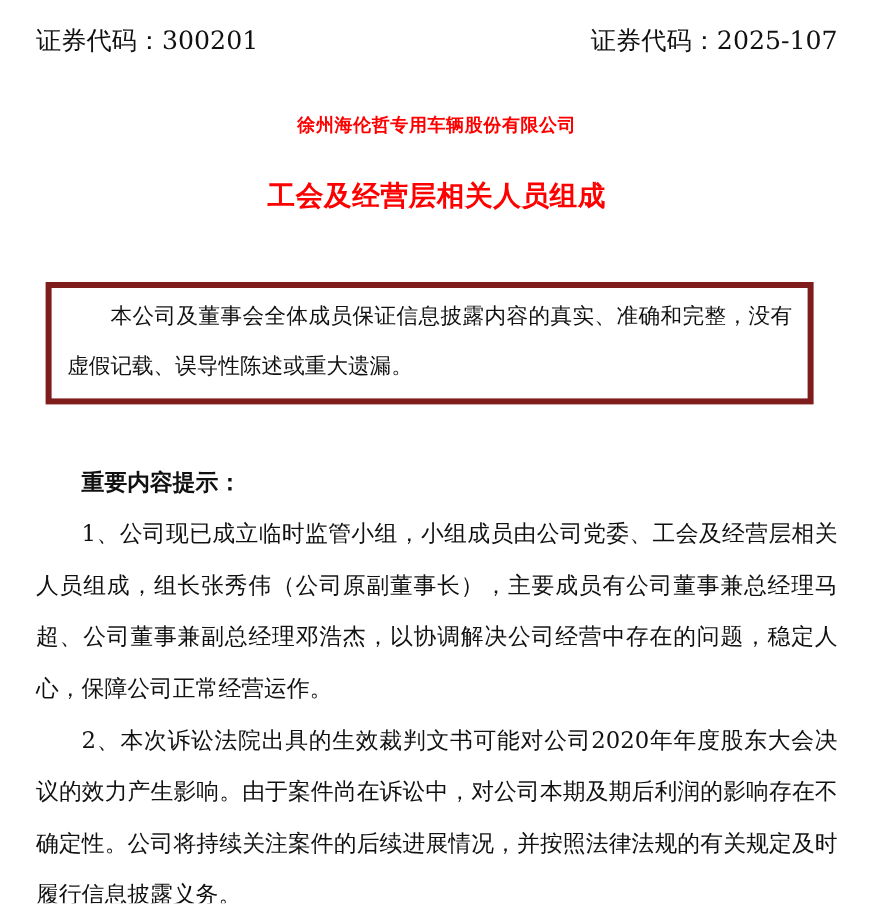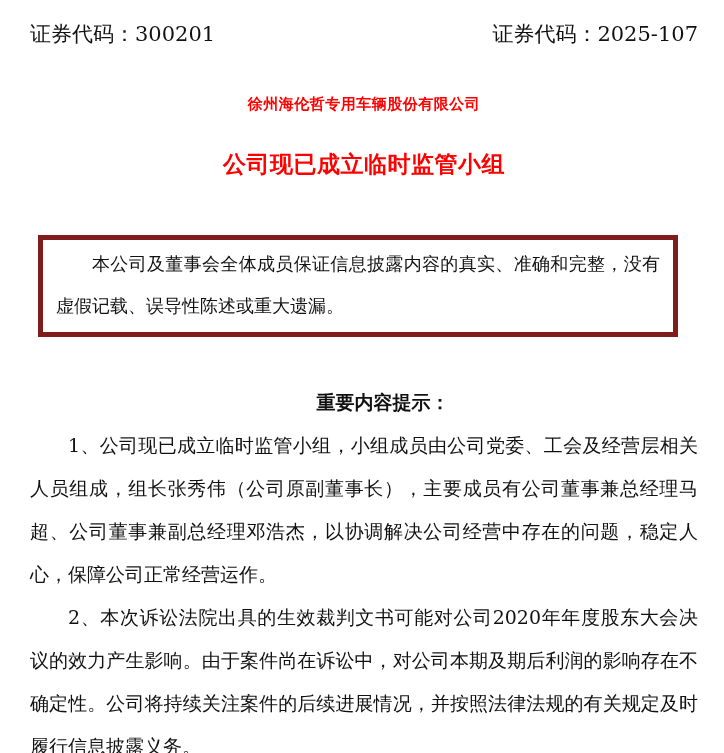--- a/index.html
+++ b/index.html
@@ -58,21 +58,20 @@
   }
   .doc-body {
     margin-top: 44px;
     font-size: 19px;
     line-height: 43px;
   }
   .notice-heading {
     margin: 0;
     text-indent: 2em;
     font-weight: bold;
-    text-align: center;
   }
   .para {
     margin: 0;
     text-indent: 2em;
     text-align: justify;
   }
 </style>
 </head>
 <body>
 
@@ -82,21 +81,21 @@
     <div class="header-item">
       <span>证券代码：</span><span>300201</span>
     </div>
     <div class="header-item">
       <span>证券代码：</span><span>2025-107</span>
     </div>
   </div>
 
   <h1 class="doc-title">徐州海伦哲专用车辆股份有限公司</h1>
 
-  <h2 class="doc-subtitle">公司现已成立临时监管小组</h2>
+  <h2 class="doc-subtitle">工会及经营层相关人员组成</h2>
 
   <div class="disclaimer-box">
     <p>本公司及董事会全体成员保证信息披露内容的真实、准确和完整，没有虚假记载、误导性陈述或重大遗漏。</p>
   </div>
 
   <div class="doc-body">
     <p class="notice-heading">重要内容提示：</p>
     <p class="para">1、公司现已成立临时监管小组，小组成员由公司党委、工会及经营层相关人员组成，组长张秀伟（公司原副董事长），主要成员有公司董事兼总经理马超、公司董事兼副总经理邓浩杰，以协调解决公司经营中存在的问题，稳定人心，保障公司正常经营运作。</p>
     <p class="para">2、本次诉讼法院出具的生效裁判文书可能对公司2020年年度股东大会决议的效力产生影响。由于案件尚在诉讼中，对公司本期及期后利润的影响存在不确定性。公司将持续关注案件的后续进展情况，并按照法律法规的有关规定及时履行信息披露义务。</p>
   </div>

